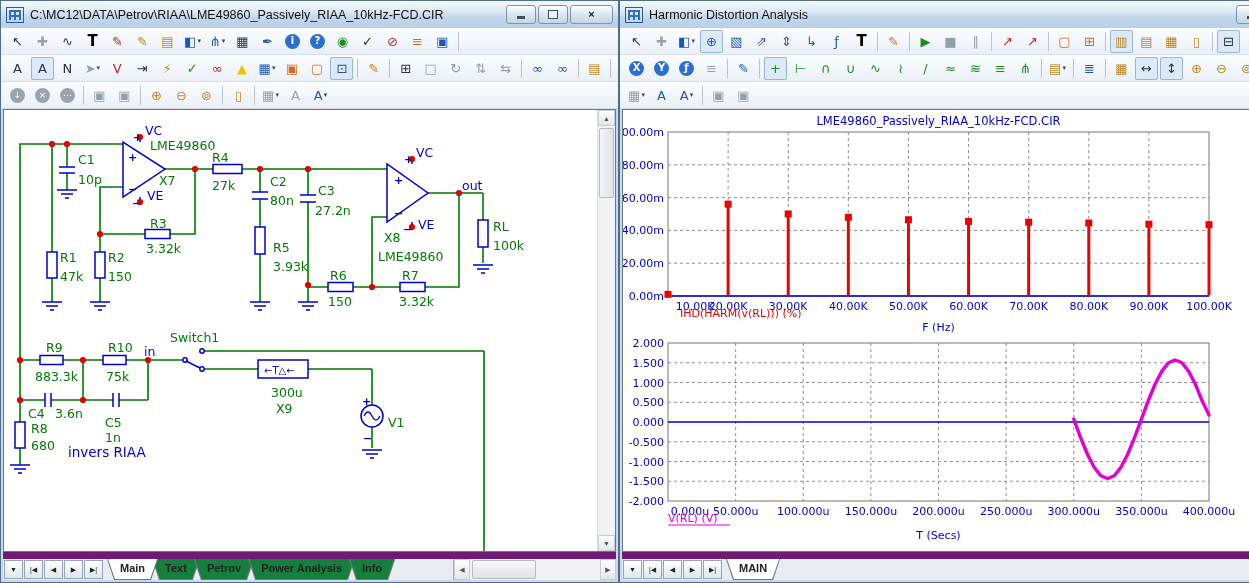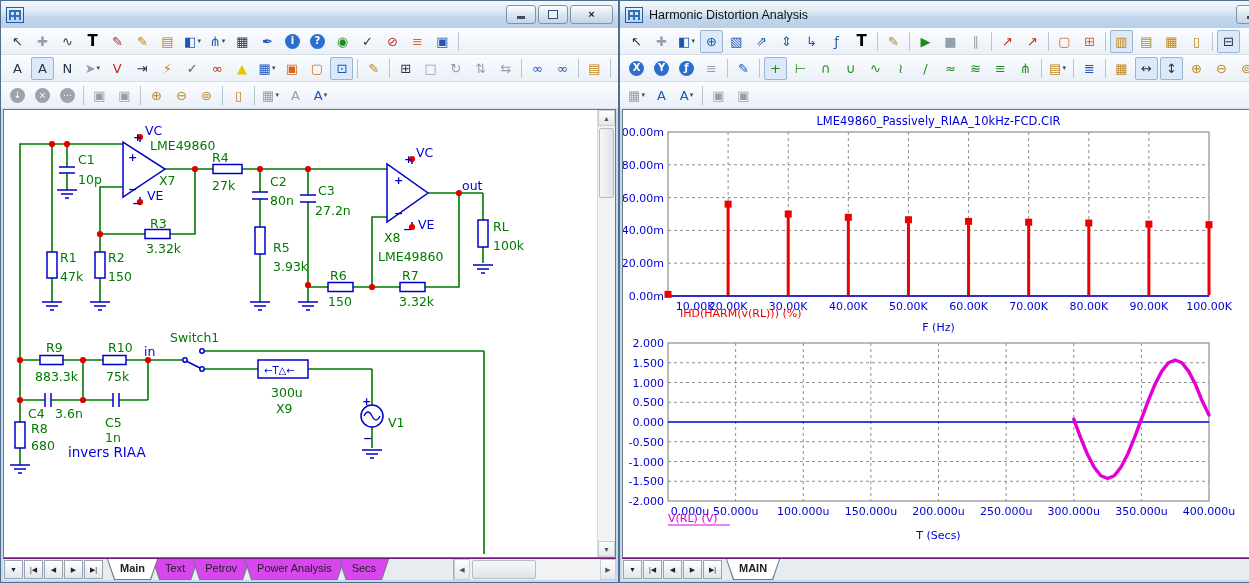--- a/index.html
+++ b/index.html
@@ -45,45 +45,46 @@
   .content{flex:1 1 auto;position:relative;margin:0 2px;background:#fff;border:1px solid #6b7885;overflow:hidden;}
   #schemsvg{position:absolute;left:0;top:0;}
   .vscroll{position:absolute;top:0;right:0;bottom:0;width:17px;background:#f1f2f4;border-left:1px solid #d8dadd;}
   .sbtn{height:16px;display:flex;align-items:center;justify-content:center;font-size:7px;color:#4d5761;
     background:linear-gradient(#fdfdfd,#e4e7ea);border:1px solid #c9cdd2;box-sizing:border-box;}
   .sbtn.down{position:absolute;bottom:0;left:0;right:0;}
   .vthumb{position:absolute;left:1px;right:1px;top:18px;height:68px;background:linear-gradient(90deg,#f4f5f6,#dfe3e7);
     border:1px solid #b5bcc3;border-radius:2px;}
   
   .tabbar{flex:0 0 21px;height:21px;display:flex;align-items:stretch;background:#e7ecf1;
-    border-top:1px solid #701a75;font-size:11px;margin:0 2px 2px 2px;}
+    border-top:7px solid #701a75;font-size:11px;margin:0 2px 2px 2px;}
   .tnav{flex:0 0 17px;margin:1px 0 1px 1px;border:1px solid #98a4b0;background:linear-gradient(#ffffff,#dfe6ec);
     display:flex;align-items:center;justify-content:center;font-size:7px;color:#222;}
   .tabs{display:flex;align-items:stretch;margin-left:4px;}
   .tab{clip-path:polygon(0 0,100% 0,calc(100% - 7px) 100%,7px 100%);background:#707a84;display:flex;margin-right:-6px;}
   .tab>span{clip-path:polygon(1px 0,calc(100% - 1px) 0,calc(100% - 8px) calc(100% - 1px),8px calc(100% - 1px));
-    background:#d946ef;padding:3px 13px 2px 13px;color:#222;}
+    background:#15803d;padding:3px 13px 2px 13px;color:#222;font-weight:bold;}
   .tab.active{z-index:2;}
   .tab.active>span{background:#ffffff;font-weight:bold;}
   .hscroll{margin-left:auto;display:flex;align-items:stretch;background:#f1f2f4;border-left:1px solid #aab;}
   .hbtn{width:16px;display:flex;align-items:center;justify-content:center;font-size:7px;color:#4d5761;
     background:linear-gradient(#fdfdfd,#e4e7ea);border:1px solid #c9cdd2;box-sizing:border-box;}
   .htrack{width:130px;position:relative;}
   .hthumb{position:absolute;left:2px;top:1px;bottom:1px;width:62px;background:linear-gradient(#f7f8f9,#e0e4e8);
     border:1px solid #b5bcc3;border-radius:2px;}
   .endbox{width:13px;margin:1px 1px 1px auto;background:linear-gradient(#fbfbfc,#e2e6ea);border:1px solid #b5bcc3;}
   #chartsvg{position:absolute;left:0;top:0;}
 </style>
 </head>
 <body>
 <div id="stage">
 
 <div class="win" id="winL">
   <div class="titlebar">
     <span class="appicon"></span>
+    <span class="ttl">C:\MC12\DATA\Petrov\RIAA\LME49860_Passively_RIAA_10kHz-FCD.CIR</span>
     <span class="winbtns">
       <span class="wbtn">
             <span class="mingl"></span>
           </span>
       <span class="wbtn">
             <span class="restgl"></span>
           </span>
       <span class="wbtn close">×</span>
     </span>
   </div>
@@ -417,21 +418,21 @@
           <span class="tab">
             <span>Text</span>
           </span>
           <span class="tab">
             <span>Petrov</span>
           </span>
           <span class="tab">
             <span>Power Analysis</span>
           </span>
           <span class="tab">
-            <span>Secs</span>
+            <span>Info</span>
           </span>
         </span>
     <span class="hscroll">
       <span class="hbtn">◀</span>
       <span class="htrack">
         <span class="hthumb"></span>
       </span>
       <span class="hbtn">▶</span>
     </span>
   </div>

